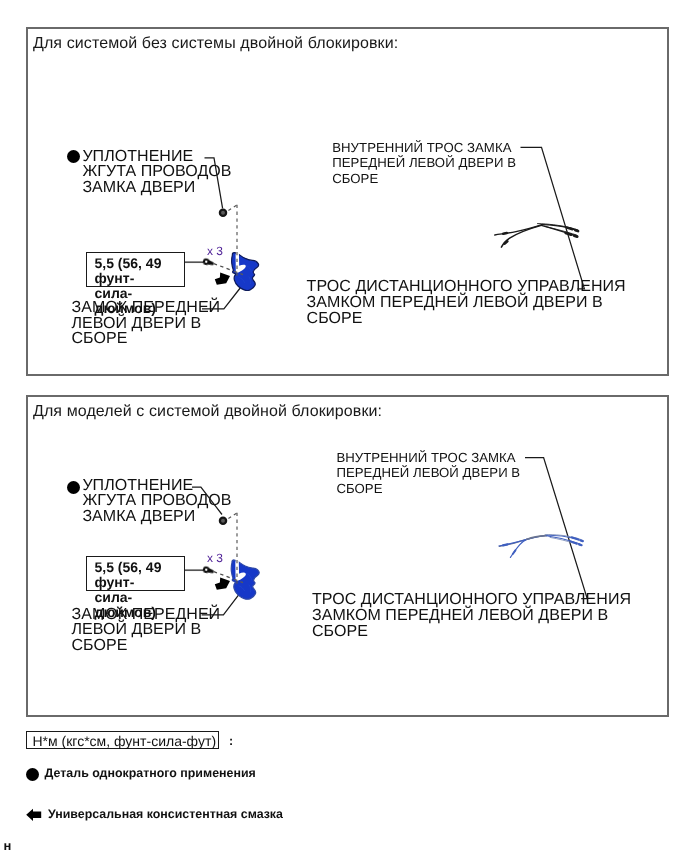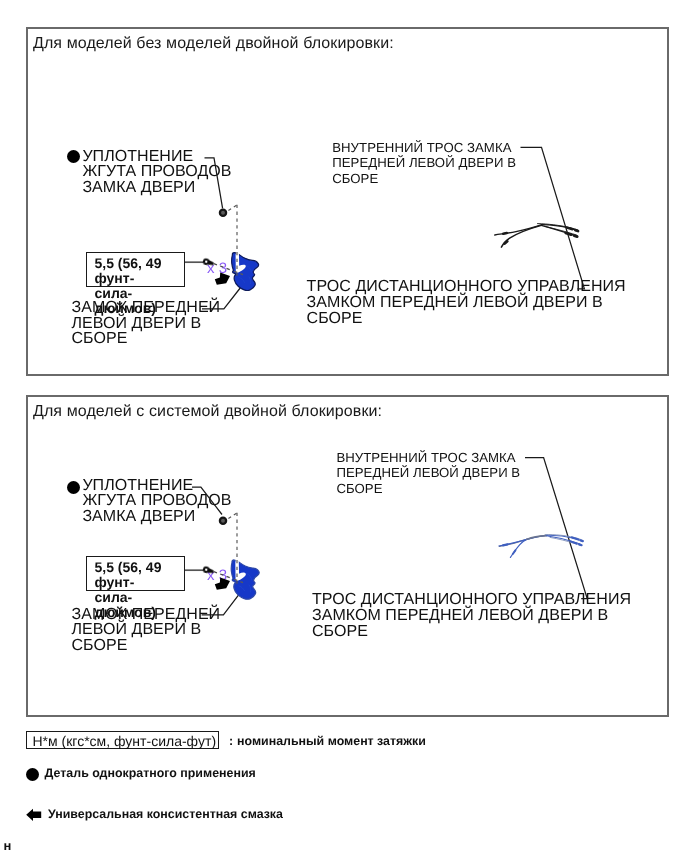--- a/index.html
+++ b/index.html
@@ -4,34 +4,34 @@
 <style>
   html,body{margin:0;padding:0;background:#fff;}
   *{-webkit-font-smoothing:antialiased;text-rendering:geometricPrecision;}
   body{width:690px;height:854px;font-family:"Liberation Sans",sans-serif;position:relative;overflow:hidden;}
   .page{position:absolute;left:0;top:0;width:690px;height:854px;}
   .panel{position:absolute;border:2px solid #6a6a6a;box-sizing:border-box;}
   .panel-title{position:absolute;font-size:16.0px;color:#1a1a1a;white-space:nowrap;letter-spacing:0.1px;}
   .calltext{position:absolute;font-size:16px;line-height:15.6px;color:#111;white-space:pre-line;letter-spacing:0.05px;}
   .tqbox{position:absolute;border:1.8px solid #1a1a1a;box-sizing:border-box;background:#fff;}
   .tqtext{position:absolute;font-size:14px;line-height:15.2px;color:#111;font-weight:bold;}
-  .x3{position:absolute;font-size:15px;color:#8b5cf6;margin-top:16px;}
+  .x3{position:absolute;font-size:12px;color:#4c1d95;}
   .bullet{position:absolute;border-radius:50%;background:#000;}
   svg{position:absolute;left:0;top:0;overflow:visible;}
   .foot{position:absolute;font-size:12.4px;font-weight:bold;color:#111;white-space:nowrap;}
   .nmbox{position:absolute;border:1.8px solid #1a1a1a;box-sizing:border-box;}
   .nmtext{position:absolute;font-size:12.4px;font-weight:bold;color:#111;white-space:nowrap;}
 </style>
 </head>
 <body>
 
 <div class="page">
 
   <div class="panel" style="left:25.5px;top:26.5px;width:643px;height:349.5px;"></div>
-  <div class="panel-title" style="left:33px;top:35px;">Для моделей без моделей двойной блокировки:</div>
+  <div class="panel-title" style="left:33px;top:35px;">Для системой без системы двойной блокировки:</div>
 
   <div class="bullet" style="left:67px;top:150px;width:13px;height:13px;"></div>
   <div class="calltext" style="left:82.4px;top:148.5px;">УПЛОТНЕНИЕ
 ЖГУТА ПРОВОДОВ
 ЗАМКА ДВЕРИ</div>
 
   <div class="calltext" style="left:332.2px;top:139.9px;font-size:13.2px;">ВНУТРЕННИЙ ТРОС ЗАМКА
 ПЕРЕДНЕЙ ЛЕВОЙ ДВЕРИ В
 СБОРЕ</div>
 
@@ -69,21 +69,20 @@
 СБОРЕ</div>
 
   <div class="tqbox" style="left:86px;top:556px;width:99px;height:35px;"></div>
   <div class="tqtext" style="left:94.5px;top:559.5px;width:92px;white-space:pre-line;">5,5 (56, 49 фунт-
 сила-дюймов)</div>
   <div class="x3" style="left:207px;top:550.5px;">x 3</div>
 
   <div class="nmbox" style="left:26px;top:730.5px;width:193px;height:18.5px;"></div>
   <div class="nmtext" style="left:32.5px;top:733px;font-weight:normal;font-size:14px;">Н*м (кгс*см, фунт-сила-фут)</div>
   <div class="nmtext" style="left:229px;top:733.5px;">:</div>
-  <div class="nmtext" style="left:237px;top:733.5px;">номинальный момент затяжки</div>
 
   <div class="bullet" style="left:26.3px;top:767.5px;width:13.2px;height:13.2px;"></div>
   <div class="foot" style="left:48px;top:806.5px;">Универсальная консистентная смазка</div>
 
   <div class="foot" style="left:44.6px;top:765.5px;">Деталь однократного применения</div>
 
   <div class="foot" style="left:3.6px;top:837.5px;font-size:13px;">н</div>
 
   <svg width="690" height="854" viewBox="0 0 690 854" xmlns="http://www.w3.org/2000/svg">
 <defs>

